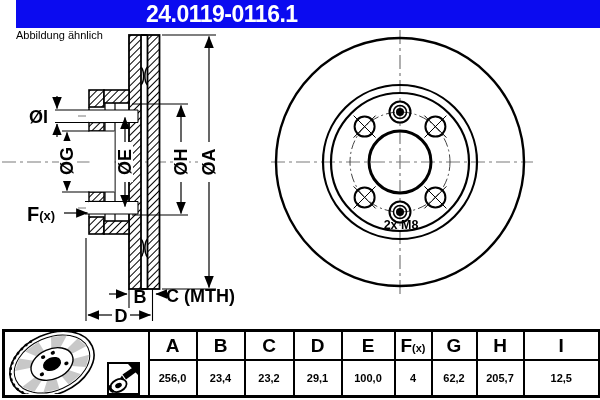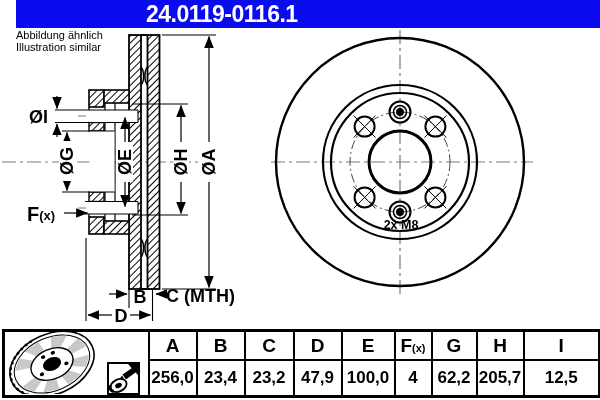--- a/index.html
+++ b/index.html
@@ -14,38 +14,37 @@
   #note{position:absolute;left:16px;top:30px;font-size:11px;font-weight:normal;line-height:11.5px;color:#000;}
   
   #draw{position:absolute;left:0;top:0;}
   .dlab{font:bold 18px "Liberation Sans",sans-serif;fill:#000;}
   .slab{font:bold 12.5px "Liberation Sans",sans-serif;fill:#000;}
   
   #specwrap{position:absolute;left:2px;top:329px;width:596px;height:68px;}
   #spec{border-collapse:collapse;table-layout:fixed;width:596px;border:3px solid #000;}
   #spec th,#spec td{border:2px solid #000;text-align:center;vertical-align:middle;padding:0;background:#fff;color:#000;}
   #spec th{height:27px;font-size:19px;font-weight:bold;}
-  #spec td{height:34px;font-size:17px;font-weight:bold;}
+  #spec td{height:34px;font-size:11px;font-weight:bold;}
   #spec .fsub{font-size:11px;font-weight:bold;}
   #spec td.disccell{background:#fff;}
   #discart{position:absolute;left:2px;top:3px;}
   #picto{position:absolute;left:105px;top:33px;}
 </style>
 </head>
 <body>
 
 <div id="screen">
 
   <div id="topbar" style="background:#0b0bf0;">
     <span class="hnum" id="partnum">24.0119-0116.1</span>
   </div>
 
   <div id="note">
     <div>Abbildung ähnlich</div>
-    <div>Illustration similar</div>
   </div>
 
   <svg id="draw" width="600" height="400" viewBox="0 0 600 400">
     <defs>
       <pattern id="h45" patternUnits="userSpaceOnUse" width="5" height="5" patternTransform="rotate(45)">
         <rect width="5" height="5" fill="#ffffff"></rect>
         <line x1="2.5" y1="0" x2="2.5" y2="5" stroke="#000" stroke-width="1"></line>
       </pattern>
       <marker id="ar" viewBox="0 0 10 8" refX="9.5" refY="4" markerWidth="10" markerHeight="8" orient="auto-start-reverse">
         <path d="M0,0 L10,4 L0,8 z" fill="#000"></path>
@@ -201,21 +200,21 @@
         <th>E</th>
         <th><span>F</span><span class="fsub">(x)</span></th>
         <th>G</th>
         <th>H</th>
         <th>I</th>
       </tr>
       <tr>
         <td>256,0</td>
         <td>23,4</td>
         <td>23,2</td>
-        <td>47,9</td>
+        <td>29,1</td>
         <td>100,0</td>
         <td>4</td>
         <td>62,2</td>
         <td>205,7</td>
         <td>12,5</td>
       </tr>
     </tbody>
       </table>
 
     <svg id="discart" width="100" height="62" viewBox="0 0 100 62">

